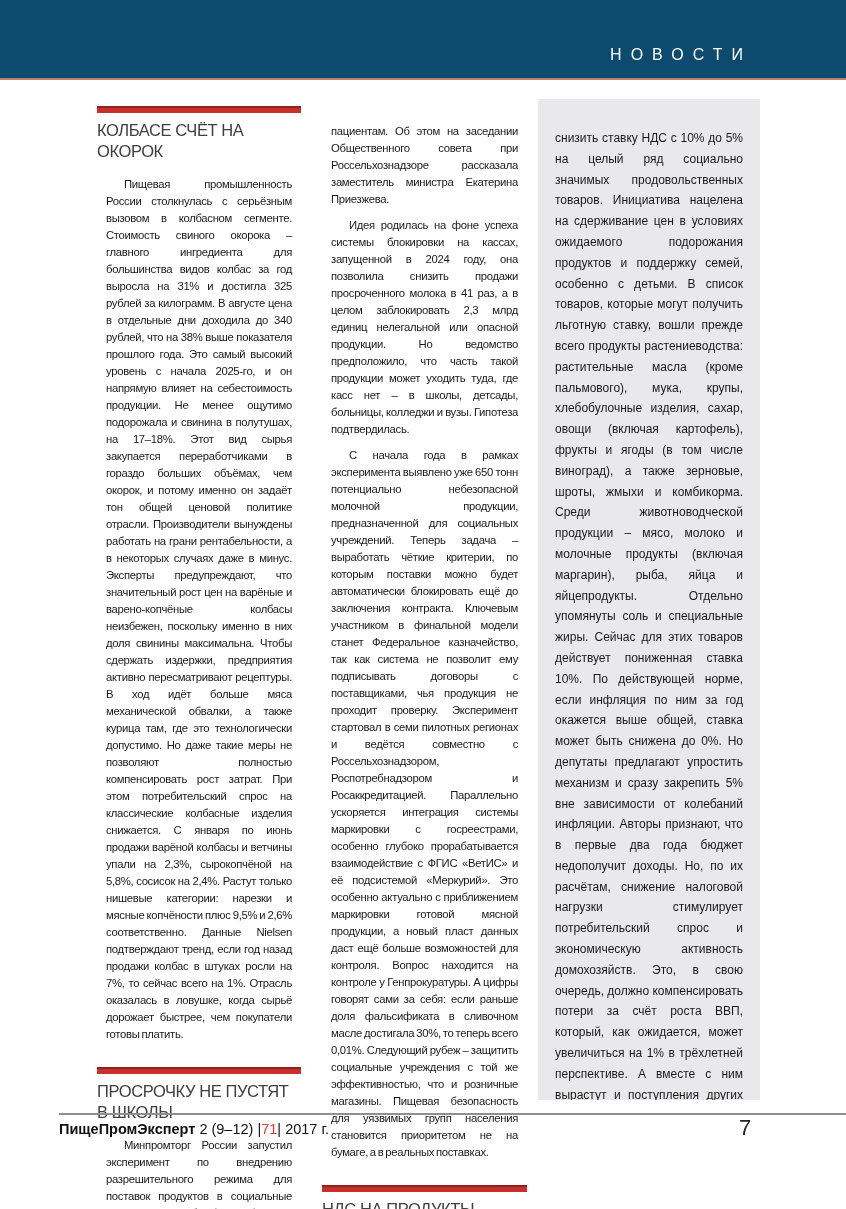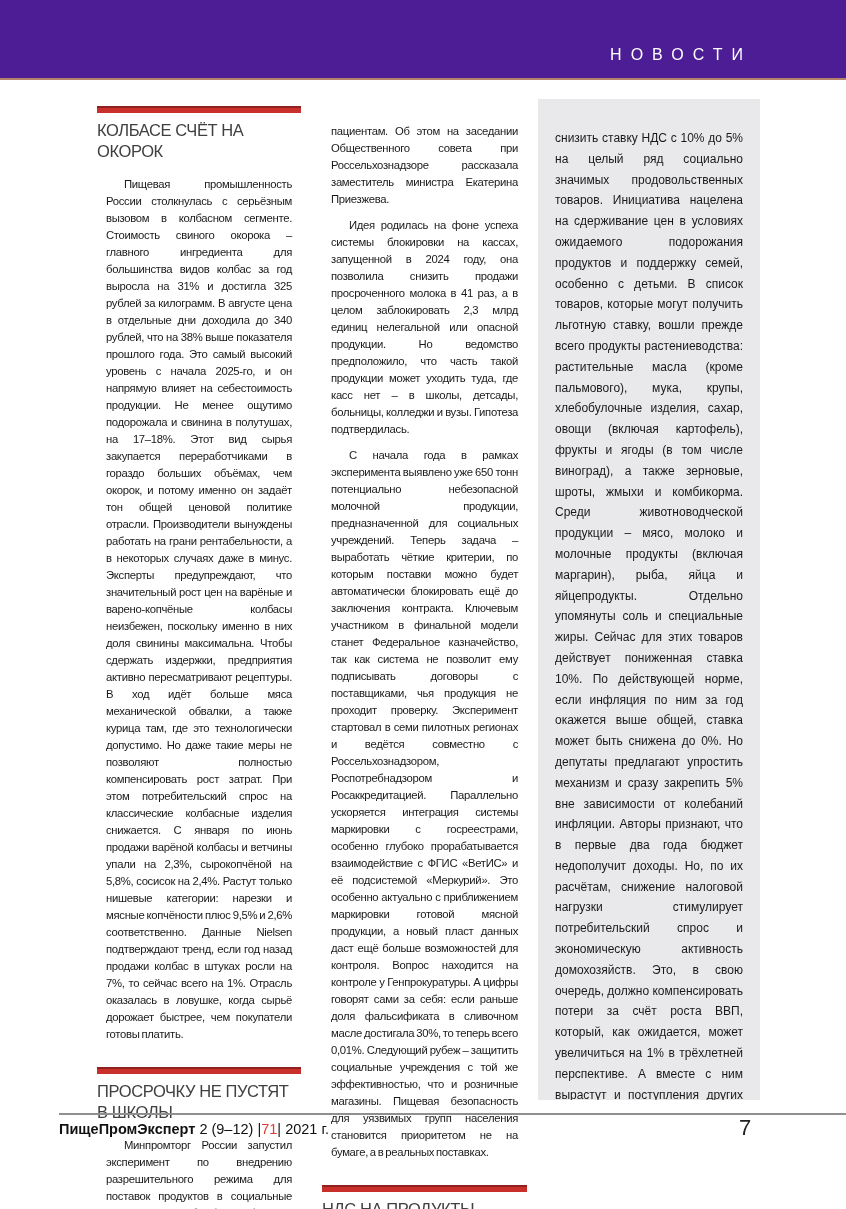--- a/index.html
+++ b/index.html
@@ -4,21 +4,21 @@
 <style>
   html,body{margin:0;padding:0;background:#ffffff;}
   .page{
     position:relative;width:846px;height:1209px;background:#ffffff;
     font-family:"Liberation Sans","DejaVu Sans",sans-serif;color:#1a1a1a;
     overflow:hidden;
   }
   
   .topband{
     position:absolute;left:0;top:0;width:846px;height:78px;
-    background:#4c1d95;border-bottom:2px solid #b5826b;box-sizing:content-box;
+    background:#0c4a6e;border-bottom:2px solid #b5826b;box-sizing:content-box;
   }
   .section-label{
     position:absolute;right:94px;bottom:14px;
     color:#ffffff;font-size:16px;letter-spacing:9px;font-weight:400;
   }
   
   .col{position:absolute;top:106px;}
   .col1{left:97px;width:204px;}
   .col2{left:322px;width:205px;padding-top:8px;box-sizing:border-box;}
   .col3panel{
@@ -87,17 +87,17 @@
 
   <div class="col3panel">
     <p class="body">снизить ставку НДС с 10% до 5% на целый ряд социально значимых продовольственных товаров. Инициатива нацелена на сдерживание цен в условиях ожидаемого подорожания продуктов и поддержку семей, особенно с детьми. В список товаров, которые могут получить льготную ставку, вошли прежде всего продукты растениеводства: растительные масла (кроме пальмового), мука, крупы, хлебобулочные изделия, сахар, овощи (включая картофель), фрукты и ягоды (в том числе виноград), а также зерновые, шроты, жмыхи и комбикорма. Среди животноводческой продукции – мясо, молоко и молочные продукты (включая маргарин), рыба, яйца и яйцепродукты. Отдельно упомянуты соль и специальные жиры. Сейчас для этих товаров действует пониженная ставка 10%. По действующей норме, если инфляция по ним за год окажется выше общей, ставка может быть снижена до 0%. Но депутаты предлагают упростить механизм и сразу закрепить 5% вне зависимости от колебаний инфляции. Авторы признают, что в первые два года бюджет недополучит доходы. Но, по их расчётам, снижение налоговой нагрузки стимулирует потребительский спрос и экономическую активность домохозяйств. Это, в свою очередь, должно компенсировать потери за счёт роста ВВП, который, как ожидается, может увеличиться на 1% в трёхлетней перспективе. А вместе с ним вырастут и поступления других налогов. Фоном для инициативы стал прогноз роста цен на продукты по итогам года: кисломолочка – плюс 5–10%, молоко, масло, сметана, йогурты, овощи и фрукты до 10–15%, хлеб и свинина около 10%, говядина до 12%, кондитерка до 16%. В таких условиях снижение НДС может стать одним из немногих инструментов, способных смягчить удар по кошелькам граждан, и одновременно поддержать пищевую промышленность, которая чувствует давление со стороны растущих издержек и снижающегося спроса.</p>
   </div>
 
   <div class="footer-line"></div>
   <div class="footer">
     <span class="mag">ПищеПромЭксперт</span>
     <span>2 (9–12)</span>
     <span><span>|</span><span class="rednum">71</span><span>|</span></span>
-    <span>2021 г.</span>
+    <span>2017 г.</span>
   </div>
   <div class="pagenum">7</div>
 
 </div>
 
 </body></html>

